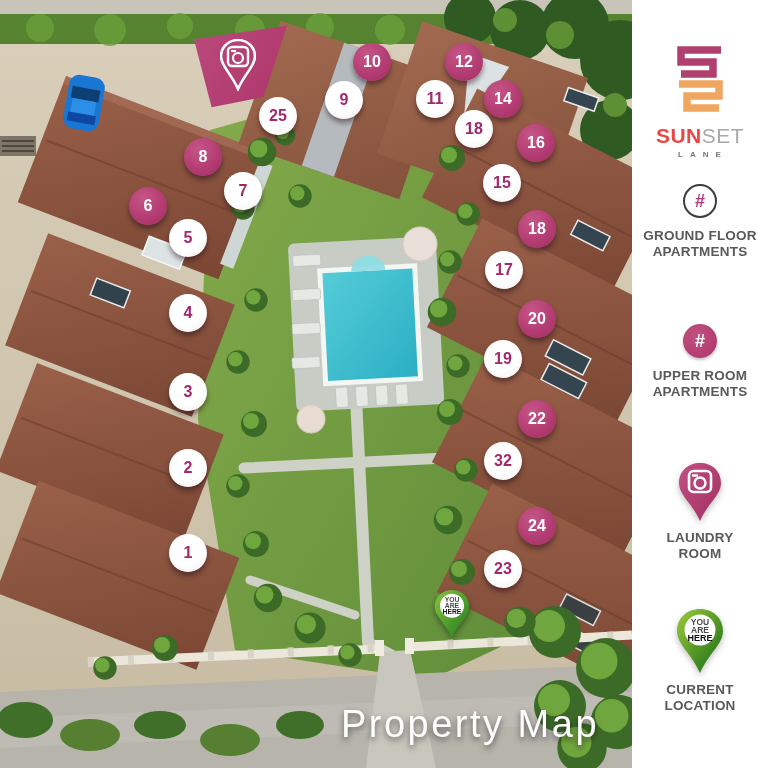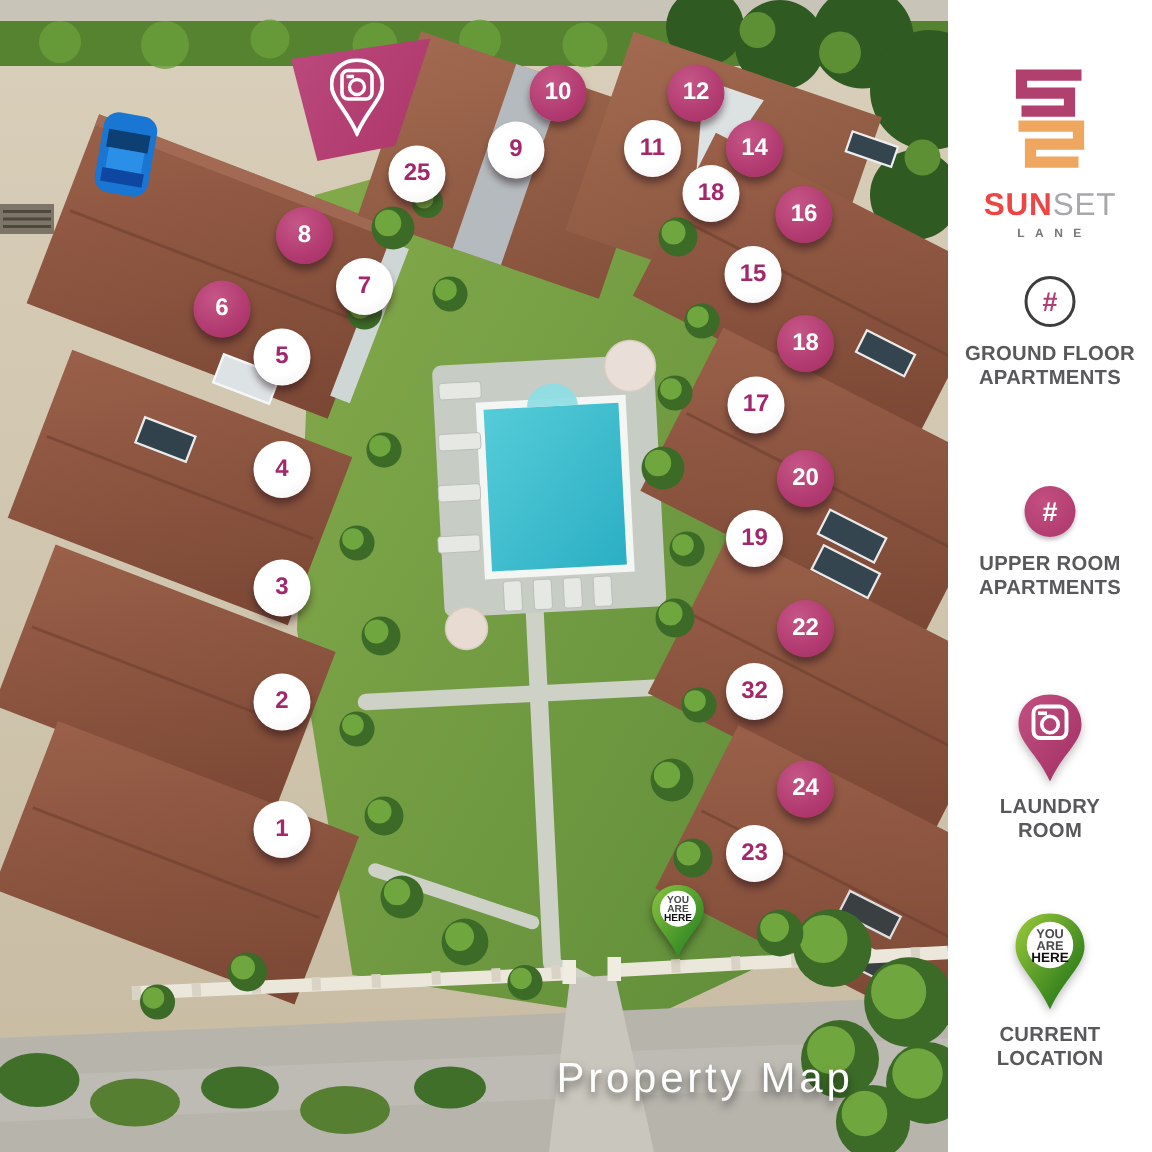--- a/index.html
+++ b/index.html
@@ -18,21 +18,21 @@
   
   .banner{position:absolute;left:192px;top:24px;width:98px;height:85px;
           background:linear-gradient(125deg,#bb4a7d,#ad3569);
           clip-path:polygon(2% 18%,97% 2%,73% 86%,20% 98%);
           filter:drop-shadow(0 4px 4px rgba(0,0,0,.35));}
   .banner svg{position:absolute;left:28px;top:15px;}
   
   .yah-map{position:absolute;left:434px;top:588px;filter:drop-shadow(0 3px 3px rgba(0,0,0,.4));}
   
   .caption{position:absolute;left:330px;top:703px;width:280px;text-align:center;
-           font-size:28px;font-weight:400;letter-spacing:2.5px;color:#fdfdfd;
+           font-size:38px;font-weight:400;letter-spacing:2.5px;color:#fdfdfd;
            text-shadow:0 3px 6px rgba(0,0,0,.55);}
   
   .sidebar{position:absolute;left:632px;top:0;width:136px;height:768px;background:#ffffff;}
   .logo{position:absolute;left:0;top:42px;width:136px;text-align:center;}
   .word{font-size:21px;letter-spacing:.5px;margin-top:4px;}
   .word .w1{color:#ef4444;font-weight:bold;}
   .word .w2{color:#a6a8ab;font-weight:normal;}
   .lane{font-size:8px;letter-spacing:7px;color:#76777a;font-weight:bold;margin-top:2px;padding-left:6px;}
   .leg-item{position:absolute;left:0;width:136px;text-align:center;}
   .leg-circle{width:34px;height:34px;border-radius:50%;margin:0 auto 10px auto;

